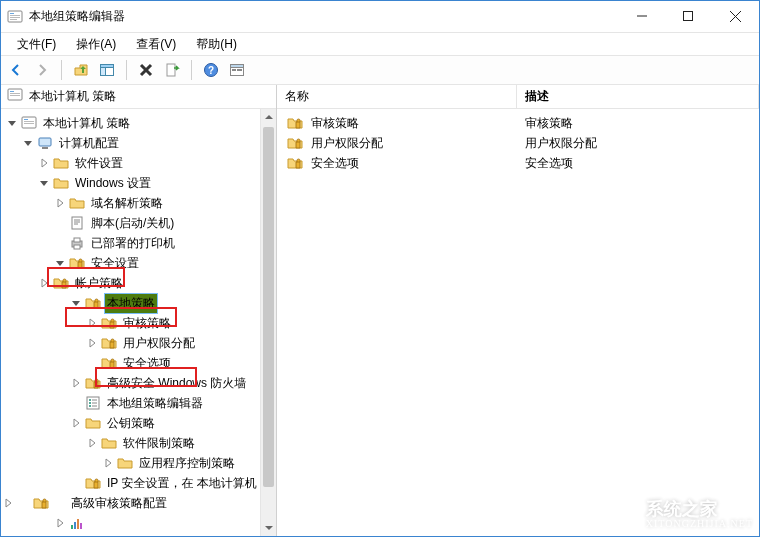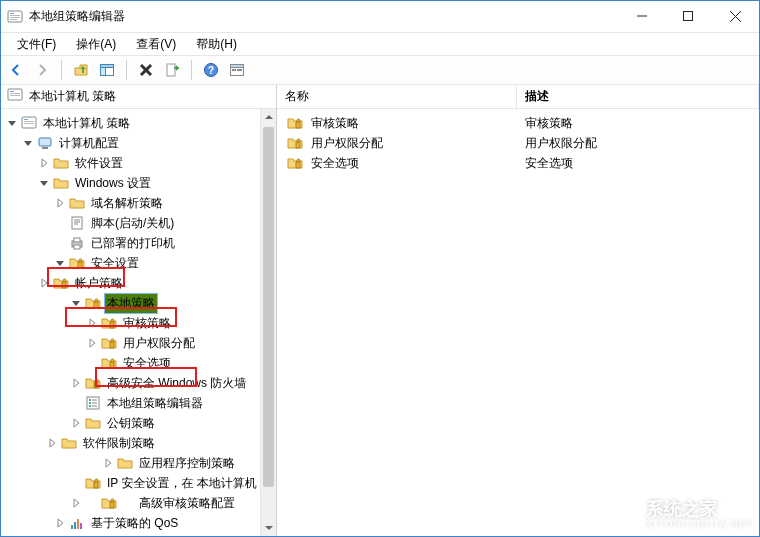--- a/index.html
+++ b/index.html
@@ -358,21 +358,21 @@
                 <path d="M3 1 L8 5 L3 9 Z" fill="none" stroke="#888" stroke-width="1"></path>
               </svg>
             </span>
             <span class="ticon">
               <svg width="16" height="16" viewBox="0 0 16 16">
                 <path d="M1 4 L6 4 L7 6 L15 6 L15 13 L1 13 Z" fill="#f7d57a" stroke="#c99b2e"></path>
               </svg>
             </span>
             <span class="tlabel">公钥策略</span>
           </div>
-          <div class="tree-row" style="padding-left: 44px;">
+          <div class="tree-row" style="padding-left: 68px; margin-left: 16px;">
             <span class="exp ">
               <svg width="10" height="10" viewBox="0 0 10 10">
                 <path d="M3 1 L8 5 L3 9 Z" fill="none" stroke="#888" stroke-width="1"></path>
               </svg>
             </span>
             <span class="ticon">
               <svg width="16" height="16" viewBox="0 0 16 16">
                 <path d="M1 4 L6 4 L7 6 L15 6 L15 13 L1 13 Z" fill="#f7d57a" stroke="#c99b2e"></path>
               </svg>
             </span>
@@ -394,21 +394,21 @@
           <div class="tree-row" style="padding-left: 68px;">
             <span class="exp blank"></span>
             <span class="ticon">
               <svg width="16" height="16" viewBox="0 0 16 16">
                 <path d="M1 4 L6 4 L7 6 L15 6 L15 13 L1 13 Z" fill="#f7d57a" stroke="#c99b2e"></path>
                 <path d="M9 7 L13 7 L13 13 L9 13 Z M10 7 L10 5.5 A1.5 1.5 0 0 1 13 5.5 L13 7" fill="#e8b030" stroke="#a06f10" stroke-width="0.8"></path>
               </svg>
             </span>
             <span class="tlabel">IP 安全设置，在 本地计算机</span>
           </div>
-          <div class="tree-row" style="padding-left: 68px; gap: 16px;">
+          <div class="tree-row" style=" gap: 16px;">
             <span class="exp ">
               <svg width="10" height="10" viewBox="0 0 10 10">
                 <path d="M3 1 L8 5 L3 9 Z" fill="none" stroke="#888" stroke-width="1"></path>
               </svg>
             </span>
             <span class="ticon">
               <svg width="16" height="16" viewBox="0 0 16 16">
                 <path d="M1 4 L6 4 L7 6 L15 6 L15 13 L1 13 Z" fill="#f7d57a" stroke="#c99b2e"></path>
                 <path d="M9 7 L13 7 L13 13 L9 13 Z M10 7 L10 5.5 A1.5 1.5 0 0 1 13 5.5 L13 7" fill="#e8b030" stroke="#a06f10" stroke-width="0.8"></path>
               </svg>
@@ -422,21 +422,20 @@
               </svg>
             </span>
             <span class="ticon">
               <svg width="16" height="16" viewBox="0 0 16 16">
                 <rect x="2" y="10" width="2" height="4" fill="#3a7"></rect>
                 <rect x="5" y="7" width="2" height="7" fill="#48c"></rect>
                 <rect x="8" y="4" width="2" height="10" fill="#d84"></rect>
                 <rect x="11" y="8" width="2" height="6" fill="#b5c"></rect>
               </svg>
             </span>
-            <span class="tlabel">基于策略的 QoS</span>
           </div>
         </div>
       <div class="scrollbarL">
         <div class="scroll-up">
             <svg width="8" height="8">
               <path d="M0 6 L4 2 L8 6 Z" fill="#666"></path>
             </svg>
           </div>
         <div class="scroll-thumb"></div>
         <div class="scroll-down">

